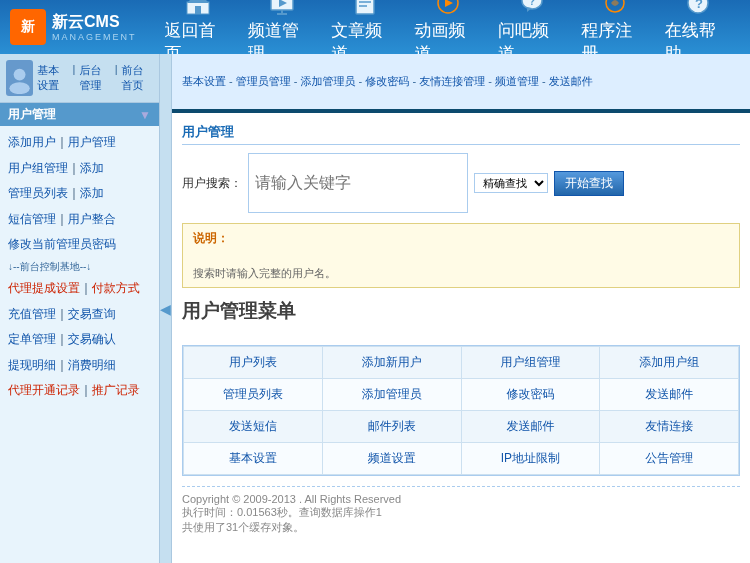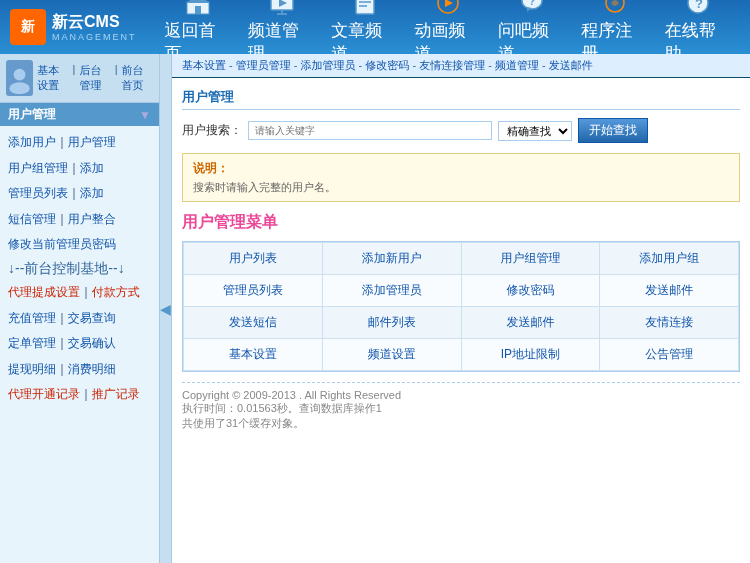--- a/index.html
+++ b/index.html
@@ -26,44 +26,44 @@
     .sidebar-avatar { width: 36px; height: 36px; background: #6699cc; border-radius: 3px; overflow: hidden; display: flex; align-items: center; justify-content: center; }
     .sidebar-links { font-size: 11px; color: #336699; display: flex; gap: 4px; }
     .sidebar-links a { color: #1155aa; text-decoration: none; }
     
     .sidebar-section-title { background: #5599cc; color: white; padding: 3px 8px; font-size: 12px; font-weight: bold; display: flex; justify-content: space-between; align-items: center; }
     .sidebar-section-title .arrow { color: #aad; }
     
     .sidebar-menu { padding: 4px 0; flex: 1; }
     .sidebar-menu-item { padding: 2px 8px; font-size: 12px; color: #224466; line-height: 1.8; }
     .sidebar-menu-item a { color: #1155aa; text-decoration: none; text-align: center; }
-    .sidebar-divider { color: #336699; padding: 2px 8px; font-size: 14px; }
+    .sidebar-divider { color: #336699; padding: 2px 8px; font-size: 10px; }
     .sidebar-menu-item.red a { color: #cc2200; }
     
     
     .content { flex: 1; background: white; display: flex; flex-direction: column; overflow: hidden; }
     
-    .breadcrumb { background: #ddeeff; padding: 4px 10px; font-size: 11px; color: #336699; border-bottom: 1px solid #0c4a6e; }
+    .breadcrumb { background: #ddeeff; padding: 20px 10px; font-size: 11px; color: #336699; border-bottom: 4px solid #0c4a6e; }
     .breadcrumb a { color: #1155aa; text-decoration: none; }
     
     .content-body { padding: 10px; flex: 1; overflow-y: auto; }
     
     .section-title { color: #1a6bb5; font-size: 13px; font-weight: bold; margin-bottom: 8px; padding-bottom: 3px; border-bottom: 1px solid #aaccee; }
     
     .search-bar { display: flex; align-items: center; gap: 6px; margin-bottom: 10px; }
     .search-label { color: #333; font-size: 12px; white-space: nowrap; }
-    .search-input { border: 1px solid #aaccee; padding: 3px 6px; font-size: 10px; width: 244px; color: #999; }
+    .search-input { border: 1px solid #aaccee; padding: 20px 6px; font-size: 16px; width: 220px; color: #999; }
     .search-select { border: 1px solid #aaccee; padding: 2px 4px; font-size: 11px; background: white; }
     .search-btn { background: linear-gradient(to bottom, #5599dd, #2266aa); color: white; border: 1px solid #1155aa; padding: 3px 10px; font-size: 12px; cursor: pointer; border-radius: 0; }
     
     .note-box { background: #fffbe6; border: 1px solid #e0d080; padding: 6px 10px; margin-bottom: 10px; }
-    .note-title { color: #cc6600; font-weight: bold; font-size: 12px; margin-bottom: 3px; }
+    .note-title { color: #cc6600; font-weight: bold; font-size: 12px; margin-bottom: 19px; }
     .note-text { color: #666; font-size: 11px; }
     
-    .menu-grid-title { color: #ec4899; font-size: 16px; font-weight: bold; margin-bottom: 8px; }
+    .menu-grid-title { color: #404040; font-size: 19px; font-weight: bold; margin-bottom: 21px; }
     
     .menu-grid { border: 1px solid #aaccee; }
     .menu-grid table { width: 100%; border-collapse: collapse; }
     .menu-grid td { border: 1px solid #cce0f0; padding: 7px 12px; text-align: center; }
     .menu-grid td a { color: #1155aa; text-decoration: none; font-size: 12px; }
     .menu-grid tr:nth-child(odd) td { background: #eef6fc; }
     .menu-grid tr:nth-child(even) td { background: #f8fcff; }
     
     .footer-info { border-top: 1px dashed #aaccee; margin-top: 10px; padding-top: 6px; font-size: 11px; color: #888; }
     

